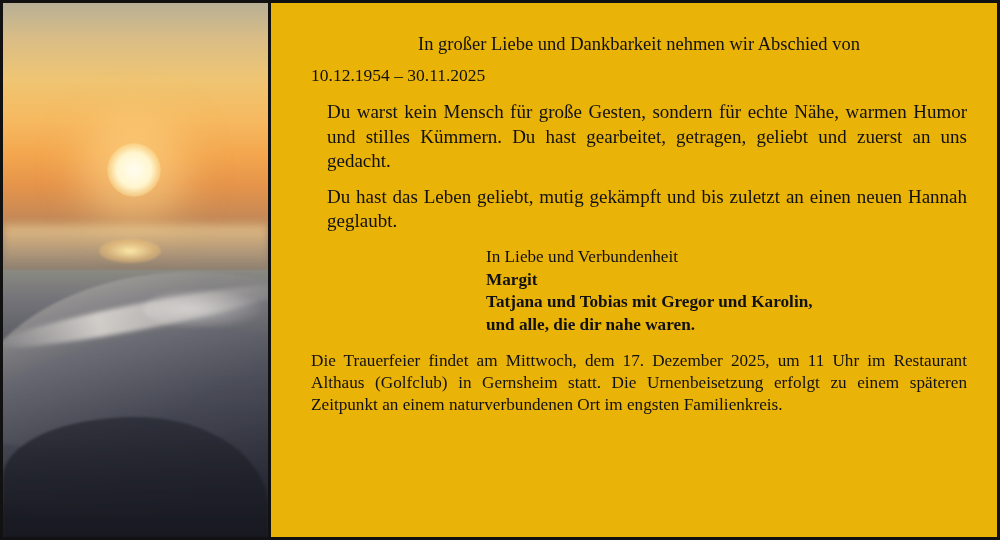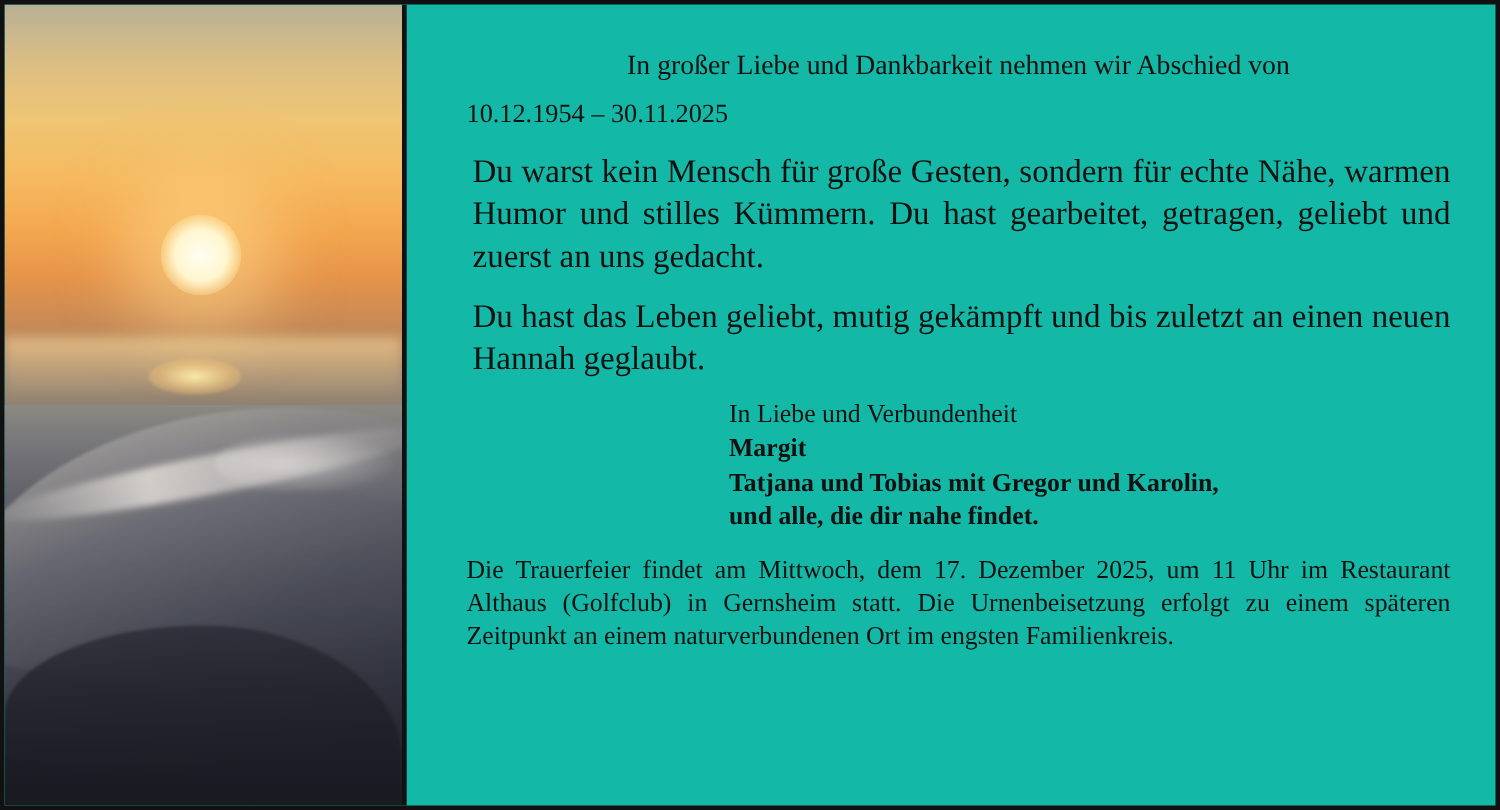--- a/index.html
+++ b/index.html
@@ -6,21 +6,21 @@
     margin: 0;
     padding: 0;
     background: #ffffff;
   }
   .obituary {
     position: relative;
     width: 1000px;
     height: 540px;
     box-sizing: border-box;
     border: 3px solid #111111;
-    background: #14b8a6;
+    background: #eab308;
     overflow: hidden;
     font-family: "Liberation Serif", serif;
     color: #111111;
   }
   .layout {
     display: flex;
     width: 100%;
     height: 100%;
     box-sizing: border-box;
   }
@@ -164,23 +164,23 @@
     letter-spacing: 0.5px;
     margin: 2px 0 10px 0;
     line-height: 1.05;
   }
   .dates {
     font-size: 17.5px;
     text-align: left;
     margin: 0 0 14px 0;
   }
   .para {
-    font-size: 22px;
+    font-size: 19px;
     line-height: 1.28;
-    margin: 0 0 12px 4px;
+    margin: 0 0 12px 16px;
     text-align: justify;
     text-justify: inter-word;
   }
   .closing-block {
     margin: 4px 0 14px 0;
     padding-left: 175px;
     font-size: 17.2px;
     line-height: 1.3;
   }
   .closing-intro {
@@ -224,21 +224,21 @@
       <p class="dates">10.12.1954 – 30.11.2025</p>
 
       <p class="para">Du warst kein Mensch für große Gesten, sondern für echte Nähe, warmen Humor und stilles Kümmern. Du hast gearbeitet, getragen, geliebt und zuerst an uns gedacht.</p>
       <p class="para">Du hast das Leben geliebt, mutig gekämpft und bis zuletzt an einen neuen Hannah geglaubt.</p>
 
       <div class="closing-block">
         <div class="closing-intro">In Liebe und Verbundenheit</div>
         <div class="closing-names">
           <div>Margit</div>
           <div>Tatjana und Tobias mit Gregor und Karolin,</div>
-          <div>und alle, die dir nahe findet.</div>
+          <div>und alle, die dir nahe waren.</div>
         </div>
       </div>
 
       <p class="service">Die Trauerfeier findet am Mittwoch, dem 17. Dezember 2025, um 11 Uhr im Restaurant Althaus (Golfclub) in Gernsheim statt. Die Urnenbeisetzung erfolgt zu einem späteren Zeitpunkt an einem naturverbundenen Ort im engsten Familienkreis.</p>
 
     </div>
 
   </div>
 </div>
 

